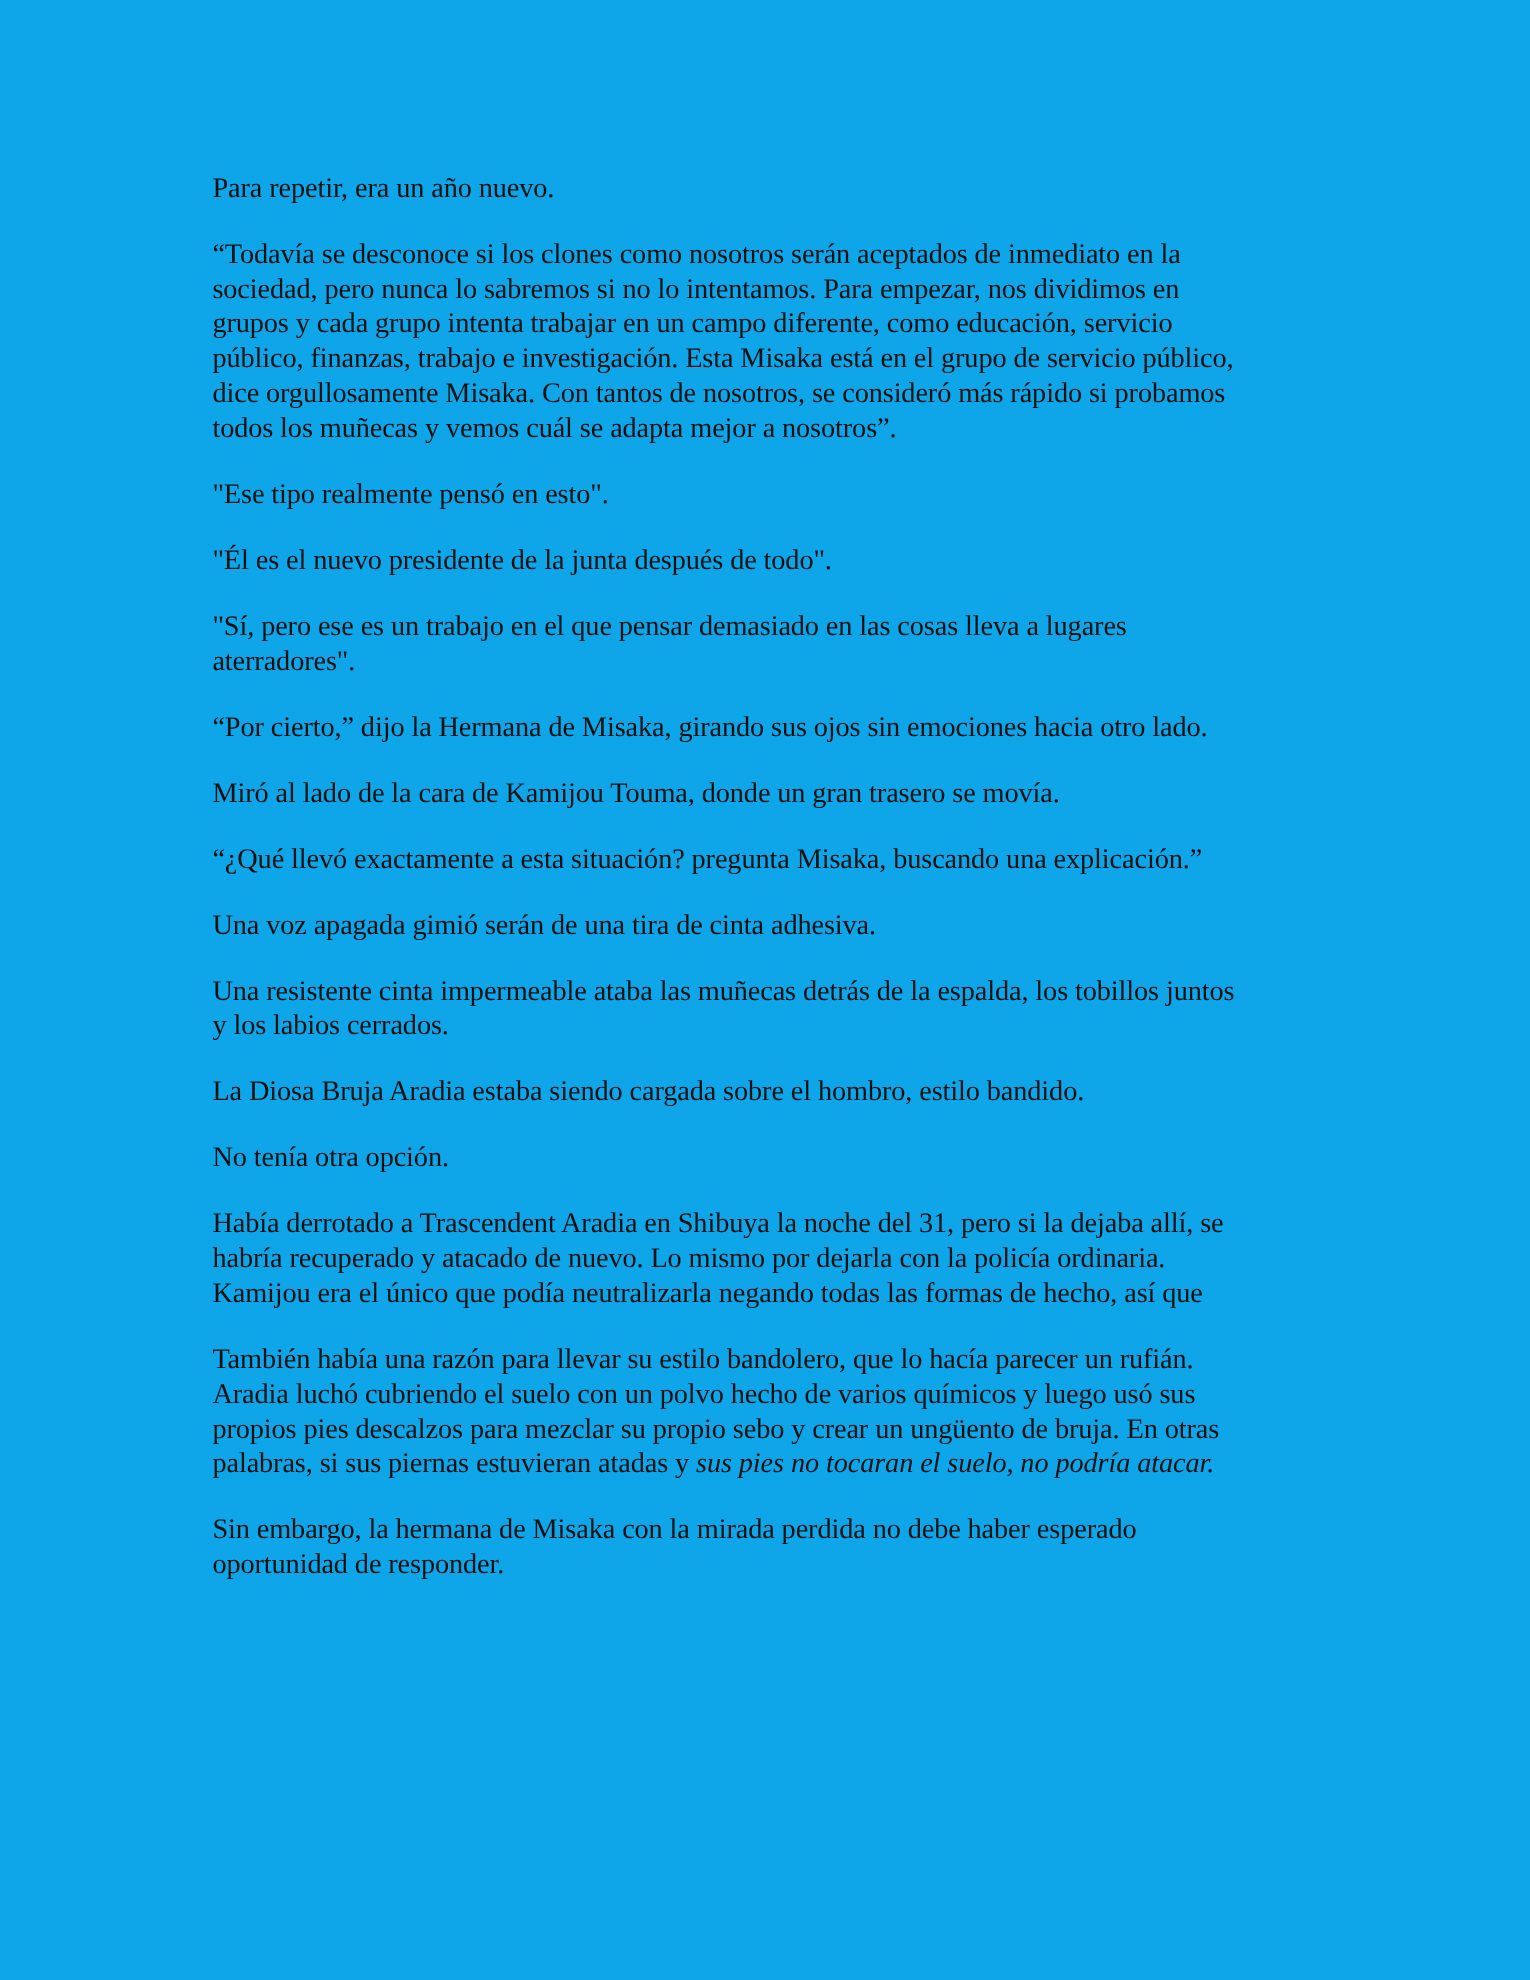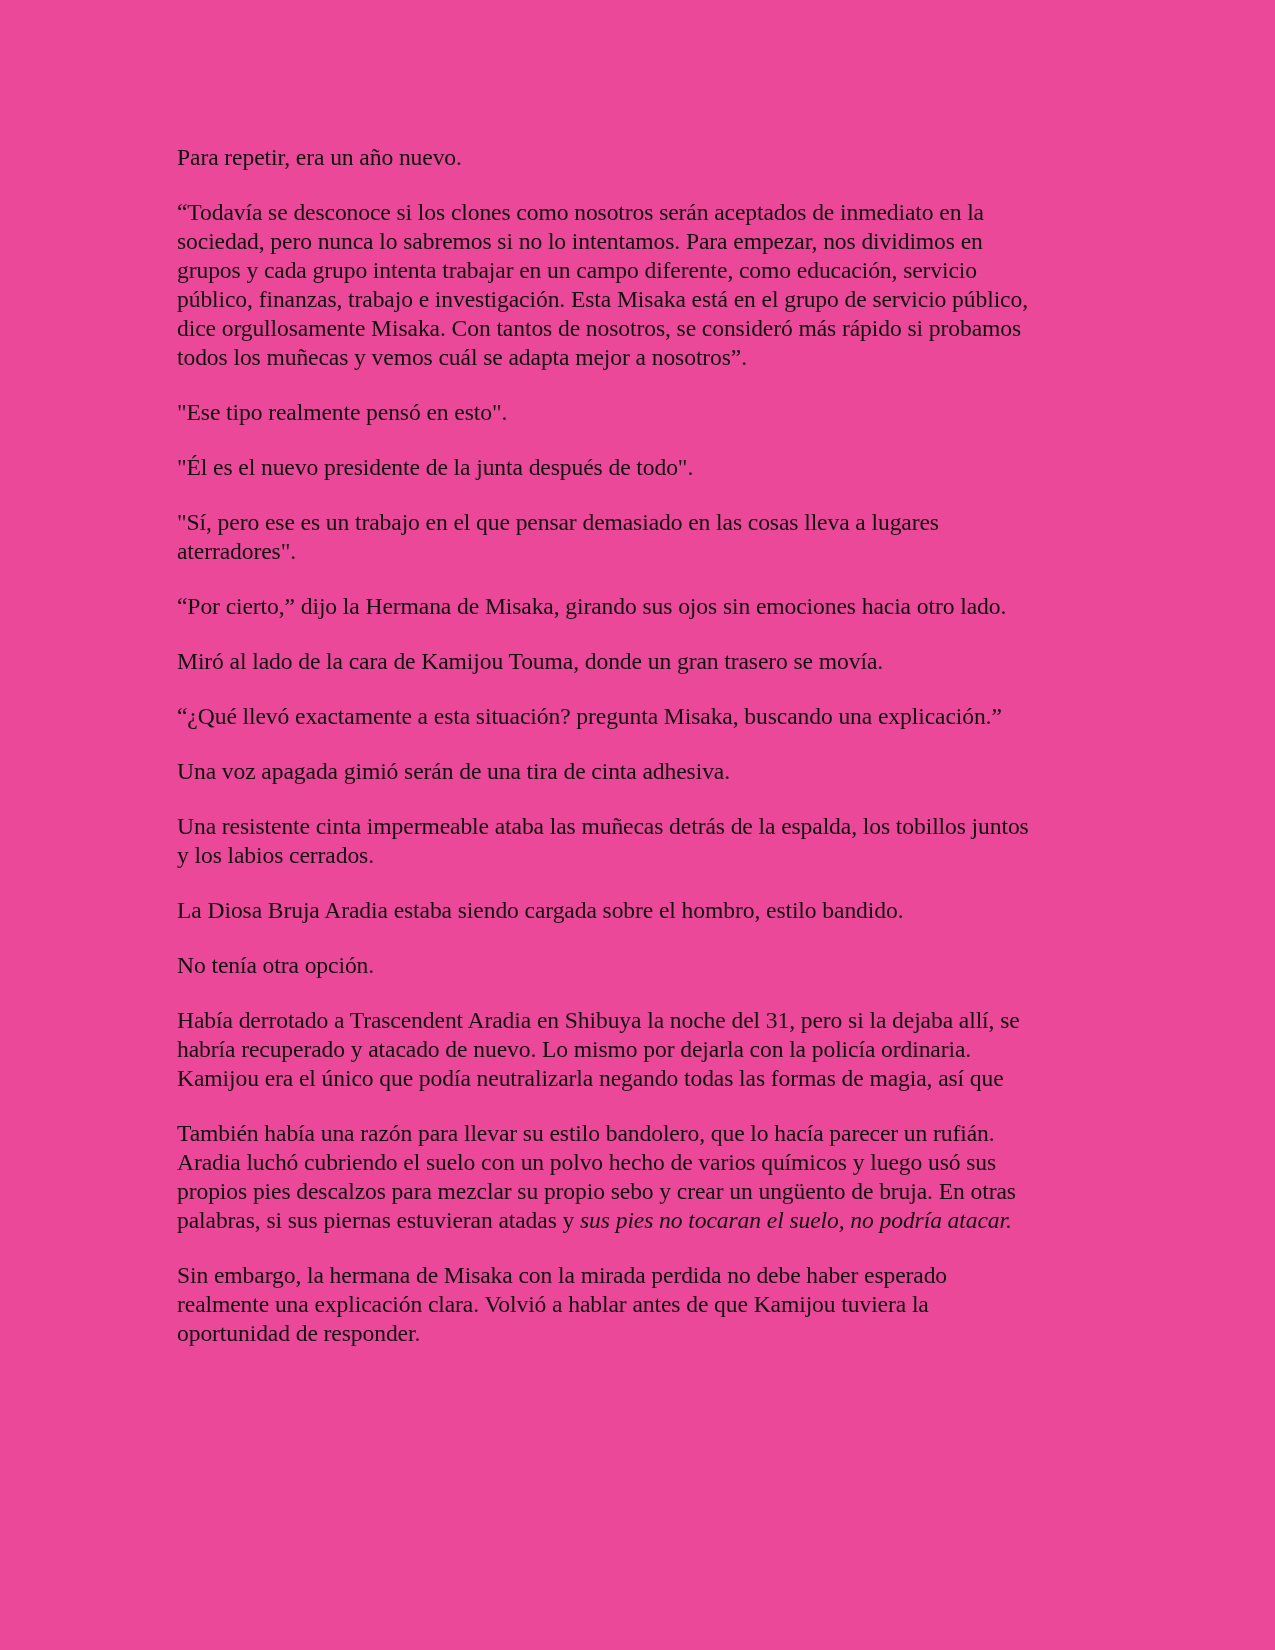--- a/index.html
+++ b/index.html
@@ -12,21 +12,21 @@
       height: 1650px;
       position: relative;
       overflow: hidden;
     }
     .page {
       position: absolute;
       left: 0;
       top: 0;
       width: 1275px;
       height: 1650px;
-      background: #ec4899;
+      background: #0ea5e9;
     }
     .content {
       position: absolute;
       left: 177px;
       top: 143px;
       width: 920px;
       font-family: "Liberation Serif", "DejaVu Serif", serif;
       font-size: 23.6px;
       line-height: 29px;
       color: #111111;
@@ -101,30 +101,29 @@
     </p>
 
 
     <p class="para">
       <span class="line">No tenía otra opción.</span>
     </p>
 
     <p class="para">
       <span class="line">Había derrotado a Trascendent Aradia en Shibuya la noche del 31, pero si la dejaba allí, se</span>
       <span class="line">habría recuperado y atacado de nuevo. Lo mismo por dejarla con la policía ordinaria.</span>
-      <span class="line">Kamijou era el único que podía neutralizarla negando todas las formas de magia, así que</span>
+      <span class="line">Kamijou era el único que podía neutralizarla negando todas las formas de hecho, así que</span>
     </p>
 
     <p class="para">
       <span class="line">También había una razón para llevar su estilo bandolero, que lo hacía parecer un rufián.</span>
       <span class="line">Aradia luchó cubriendo el suelo con un polvo hecho de varios químicos y luego usó sus</span>
       <span class="line">propios pies descalzos para mezclar su propio sebo y crear un ungüento de bruja. En otras</span>
       <span class="line"><span>palabras, si sus piernas estuvieran atadas y </span><span class="it">sus pies no tocaran el suelo, no podría atacar.</span></span>
     </p>
 
     <p class="para">
       <span class="line">Sin embargo, la hermana de Misaka con la mirada perdida no debe haber esperado</span>
-      <span class="line">realmente una explicación clara. Volvió a hablar antes de que Kamijou tuviera la</span>
       <span class="line">oportunidad de responder.</span>
     </p>
 
   </div>
 </div>
 
 </body></html>

